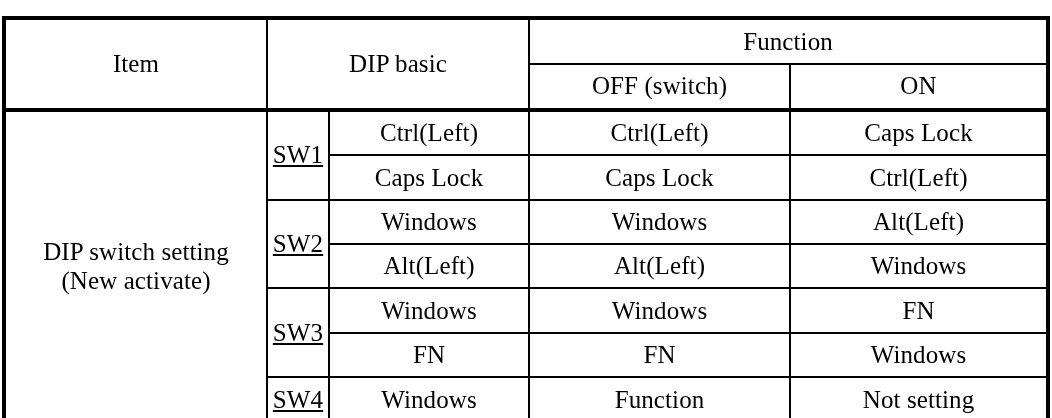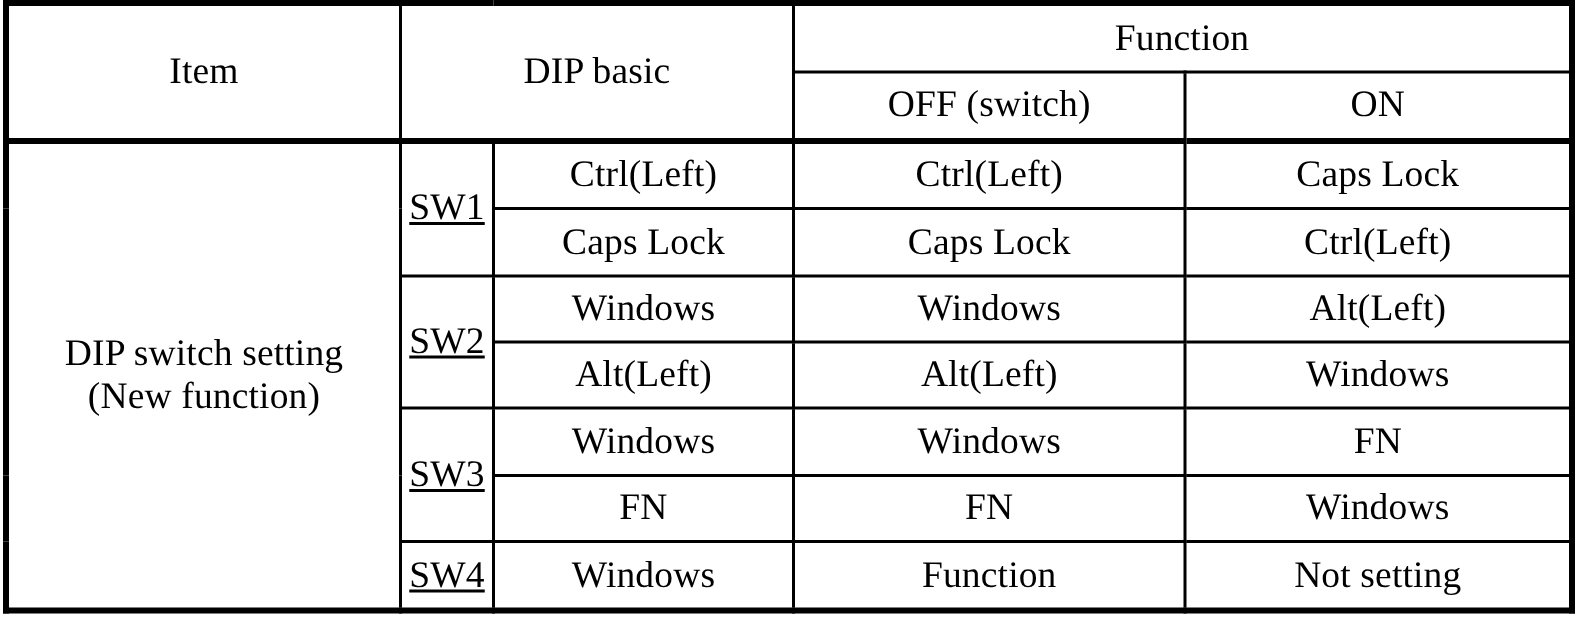--- a/index.html
+++ b/index.html
@@ -10,21 +10,21 @@
   body {
     width: 1052px;
     height: 418px;
     font-family: "Liberation Serif", "DejaVu Serif", serif;
     color: #000000;
     overflow: hidden;
   }
   #table-wrap {
     position: absolute;
     left: 2px;
-    top: 0;
+    top: 16px;
     width: 1044px;
     height: 368px;
   }
   table.dip-table {
     border-collapse: collapse;
     table-layout: fixed;
     width: 1044px;
     height: 409px;
     background: #ffffff;
   }
@@ -86,21 +86,21 @@
       </tr>
 
       <tr>
         <td class="col-off hdr-sub">OFF (switch)</td>
         <td class="col-on hdr-sub">ON</td>
       </tr>
 
       <tr class="first-body-row">
         <td class="col-item item-cell" rowspan="7">
           <span class="item-line">DIP switch setting</span>
-          <span class="item-line">(New function)</span>
+          <span class="item-line">(New activate)</span>
         </td>
         <td class="col-sw" rowspan="2">SW1</td>
         <td class="col-dipval">Ctrl(Left)</td>
         <td class="col-off">Ctrl(Left)</td>
         <td class="col-on">Caps Lock</td>
       </tr>
 
       <tr>
         <td class="col-dipval">Caps Lock</td>
         <td class="col-off">Caps Lock</td>

